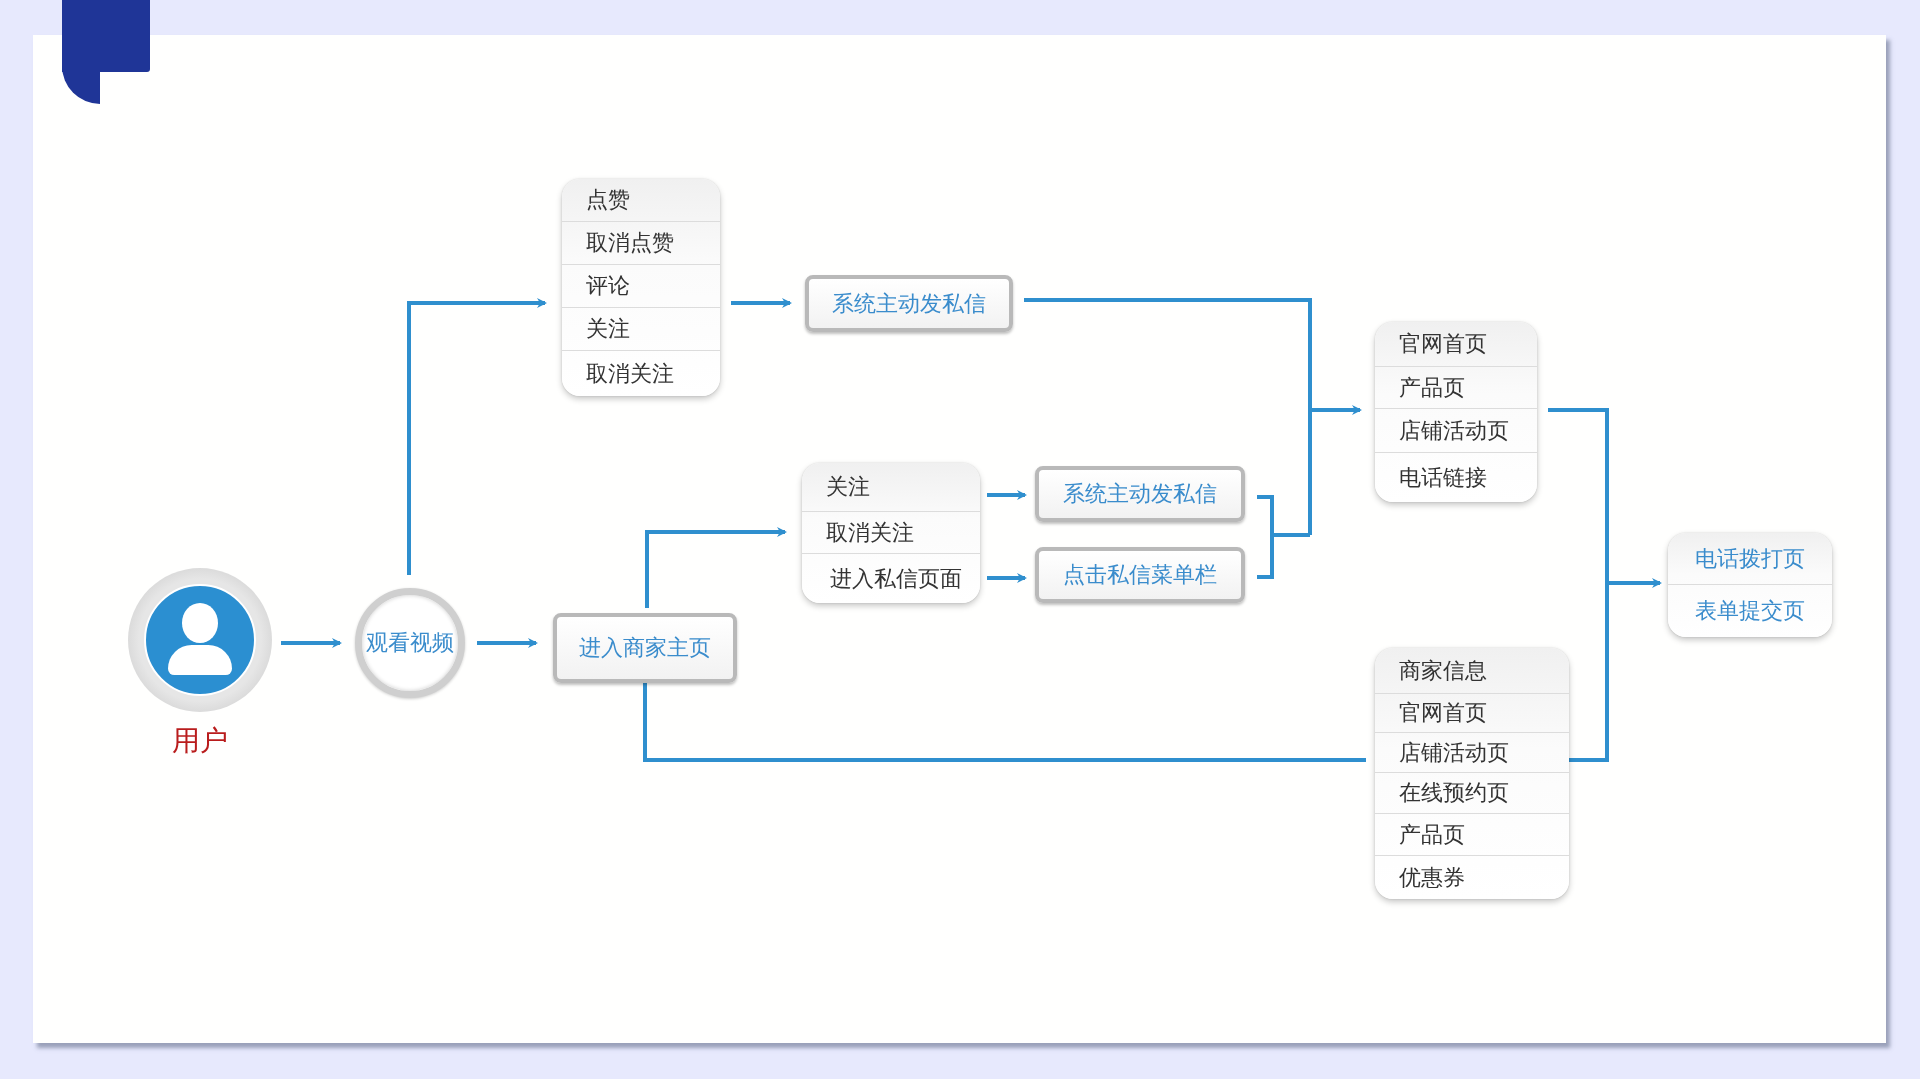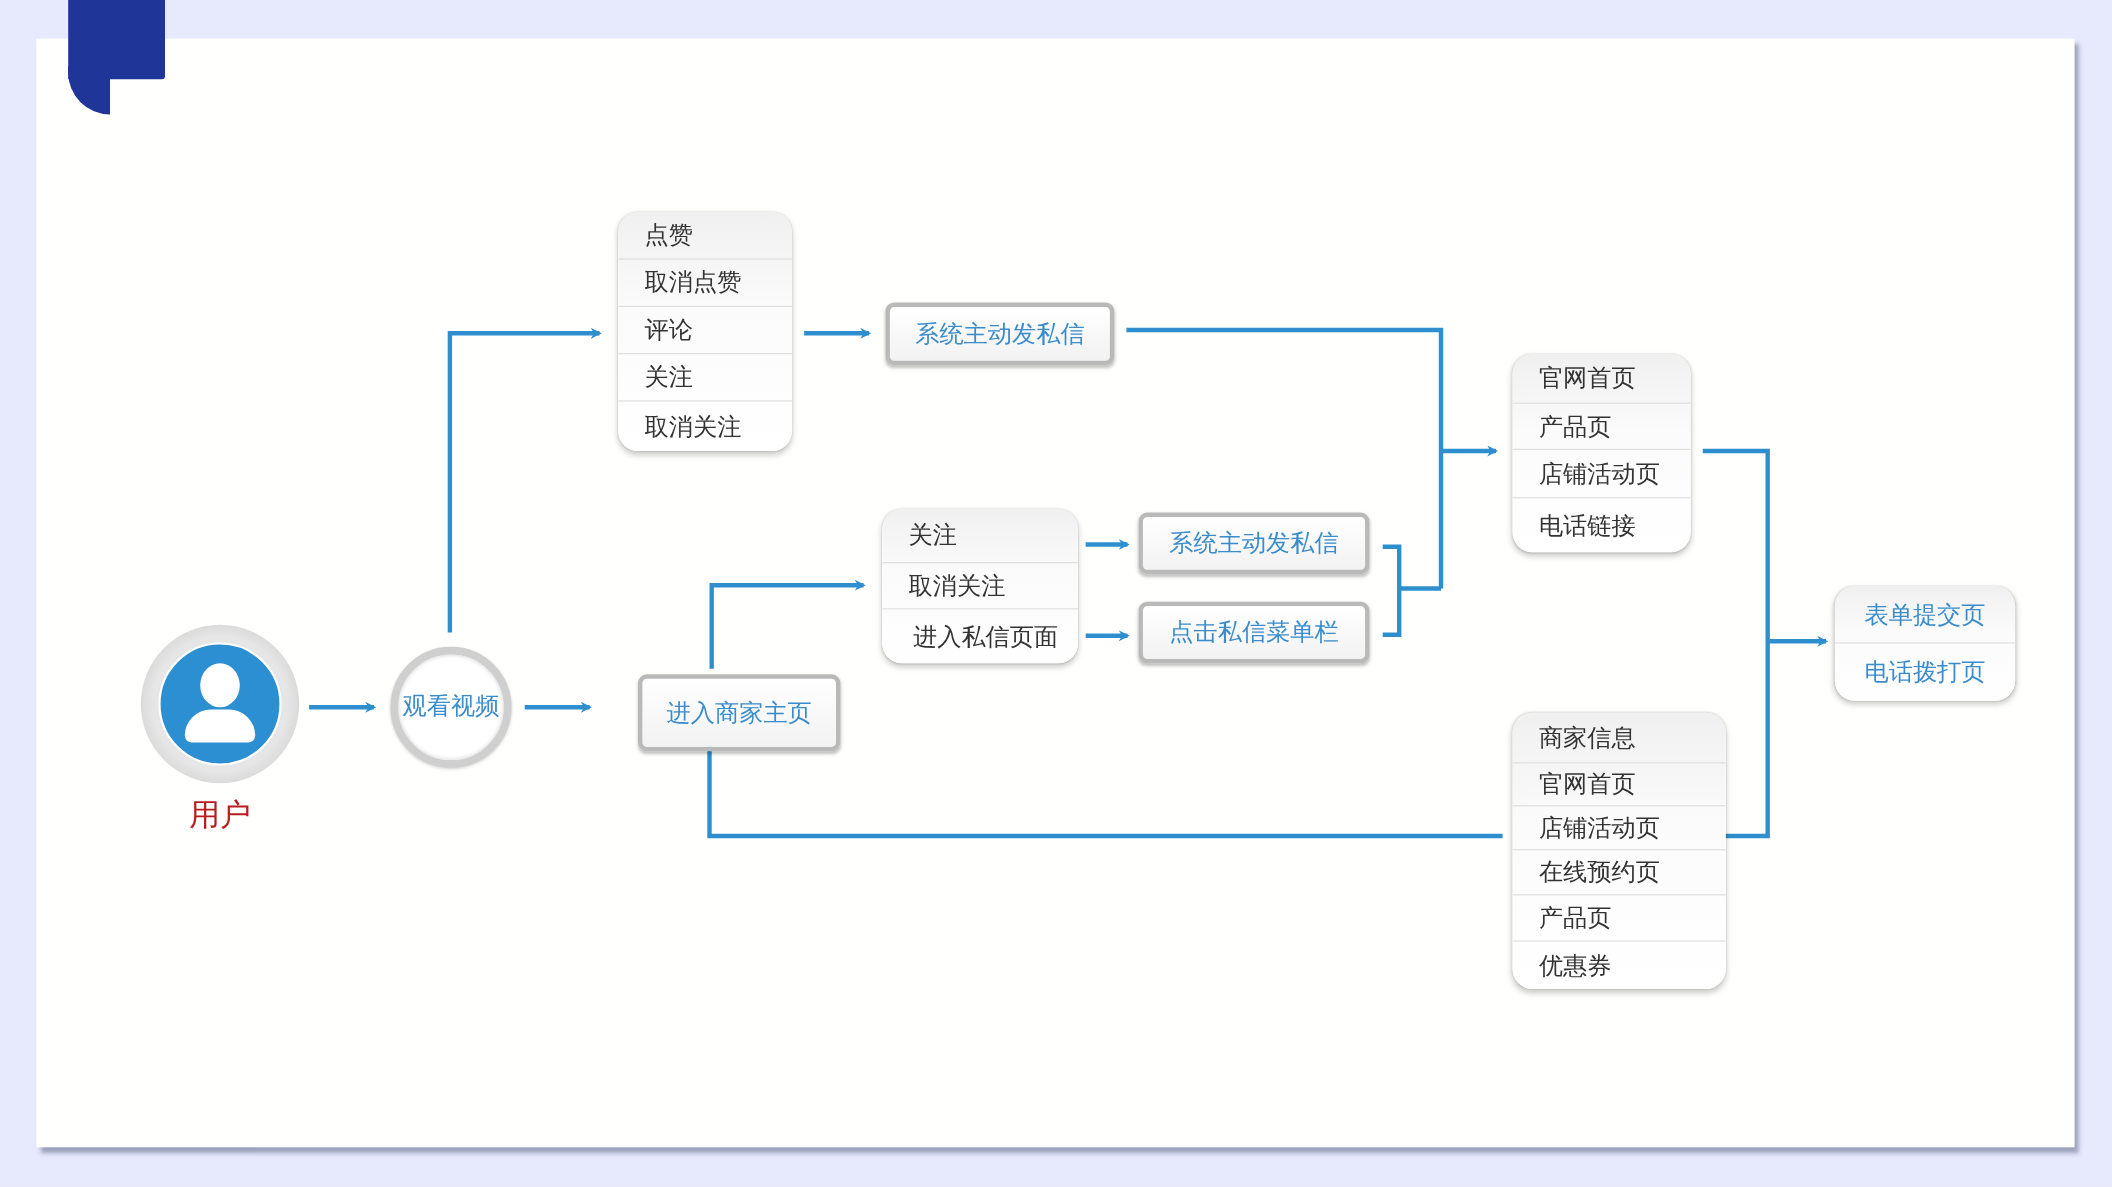--- a/index.html
+++ b/index.html
@@ -66,31 +66,31 @@
 <div class="user-core"></div>
 <div class="user-head"></div>
 <div class="user-body"></div>
 <div class="user-label">用户</div>
 
 <div class="video">
   <span>观看</span>
   <span>视频</span>
 </div>
 
-<div class="list" style="left:562px;top:193px;width:158px;height:217px;">
+<div class="list" style="left:562px;top:179px;width:158px;height:217px;">
   <div class="row" style="height:43px">点赞</div>
   <div class="row" style="height:43px">取消点赞</div>
   <div class="row" style="height:43px">评论</div>
   <div class="row" style="height:43px">关注</div>
   <div class="row" style="height:45px">取消关注</div>
 </div>
 
 <div class="btn" style="left:805px;top:275px;width:208px;height:57px;">系统主动发私信</div>
 
-<div class="btn" style="left:580px;top:613px;width:184px;height:70px;">进入商家主页</div>
+<div class="btn" style="left:553px;top:613px;width:184px;height:70px;">进入商家主页</div>
 
 <div class="list" style="left:802px;top:463px;width:178px;height:140px;">
   <div class="row" style="height:49px">关注</div>
   <div class="row" style="height:42px">取消关注</div>
   <div class="row" style="height:49px;padding-left:28px">进入私信页面</div>
 </div>
 
 <div class="btn" style="left:1035px;top:466px;width:210px;height:56px;">系统主动发私信</div>
 <div class="btn" style="left:1035px;top:547px;width:210px;height:56px;">点击私信菜单栏</div>
 
@@ -104,15 +104,15 @@
 <div class="list" style="left:1375px;top:648px;width:194px;height:251px;">
   <div class="row" style="height:46px">商家信息</div>
   <div class="row" style="height:39px">官网首页</div>
   <div class="row" style="height:40px">店铺活动页</div>
   <div class="row" style="height:41px">在线预约页</div>
   <div class="row" style="height:42px">产品页</div>
   <div class="row" style="height:43px">优惠券</div>
 </div>
 
 <div class="list blue" style="left:1668px;top:533px;width:164px;height:104px;">
+  <div class="row" style="height:52px">电话拨打页</div>
   <div class="row" style="height:52px">表单提交页</div>
-  <div class="row" style="height:52px">电话拨打页</div>
 </div>
 
 </body></html>

